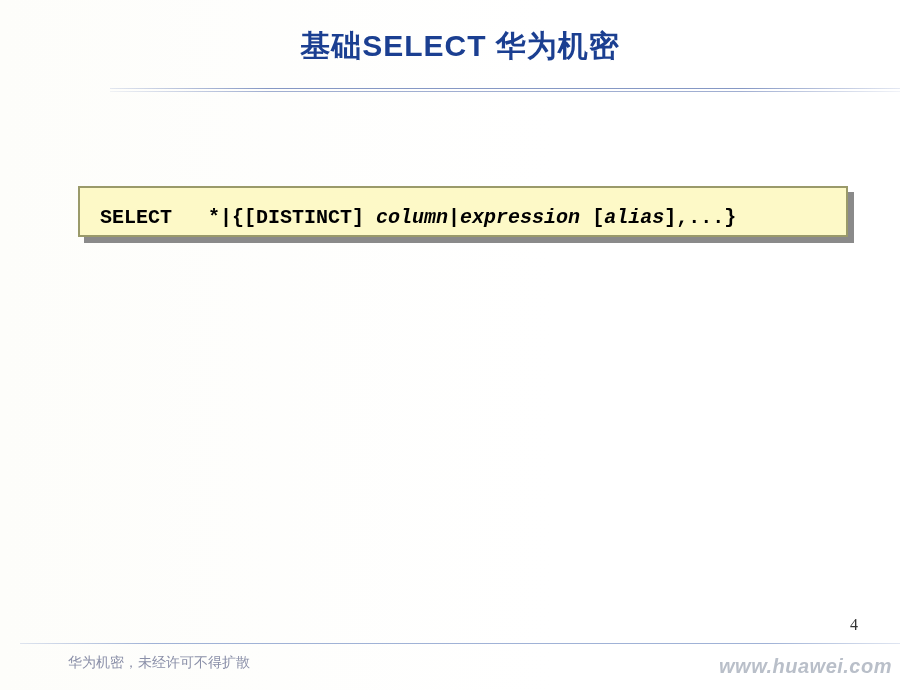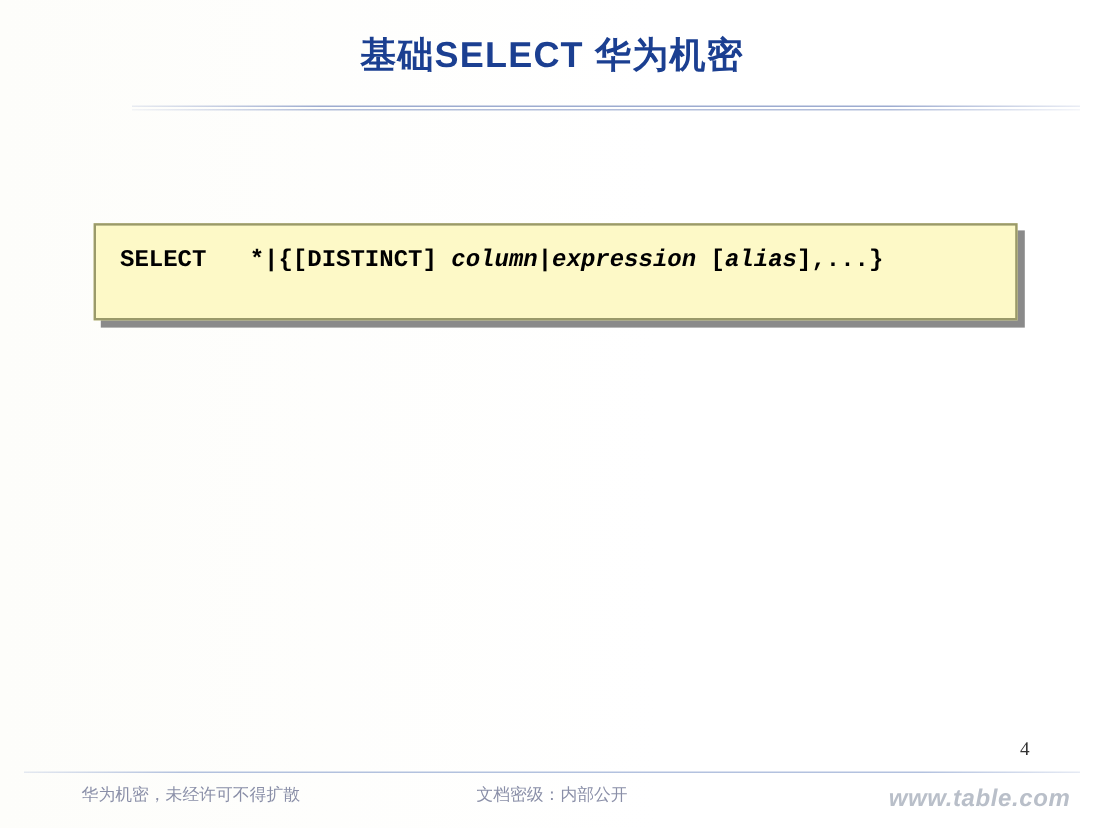--- a/index.html
+++ b/index.html
@@ -81,21 +81,21 @@
       right: -6px;
       bottom: -6px;
       background: #8a8a8a;
       z-index: 0;
     }
     .code-box {
       position: relative;
       z-index: 1;
       background: #fdf9c7;
       border: 2px solid #9a9a6a;
-      padding: 16px 20px 34px 20px;
+      padding: 16px 20px 4px 20px;
     }
     .code-line {
       font-family: "Courier New", Courier, monospace;
       font-size: 20px;
       font-weight: bold;
       color: #000000;
       white-space: pre;
       line-height: 1.35;
     }
     .code-italic {
@@ -177,17 +177,16 @@
       <div class="code-line"><span>SELECT</span><span>   </span><span>*|{[DISTINCT] </span><span class="code-italic">column</span><span>|</span><span class="code-italic">expression</span><span> [</span><span class="code-italic">alias</span><span>],...}</span></div>
     </div>
   </div>
 
   <div class="page-number">4</div>
 
   <div class="footer-rule"></div>
 
   <div class="footer">
     <div class="footer-left">华为机密，未经许可不得扩散</div>
-    <div class="footer-center">文档密级：内部公开</div>
-    <div class="footer-right">www.table.com</div>
+    <div class="footer-right">www.huawei.com</div>
   </div>
 
 </div>
 
 </body></html>

